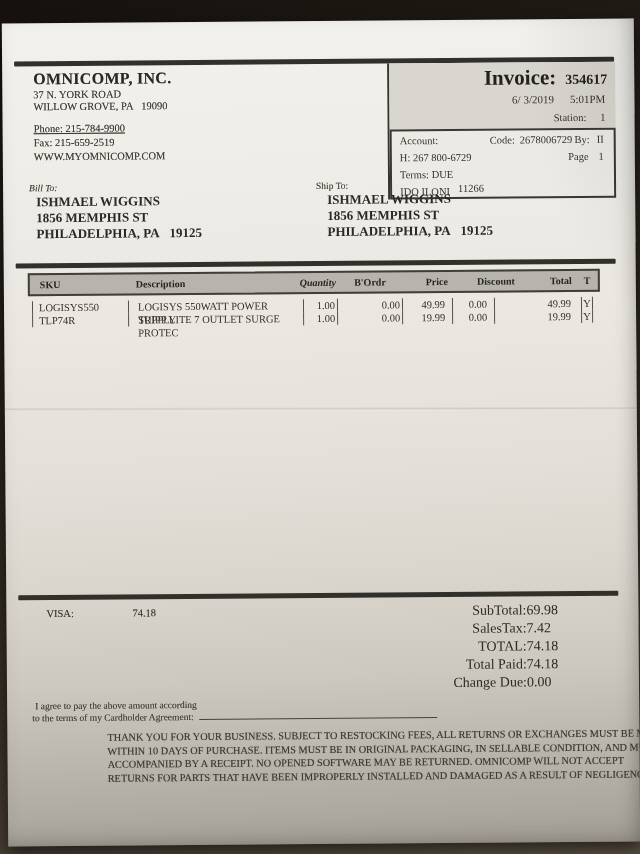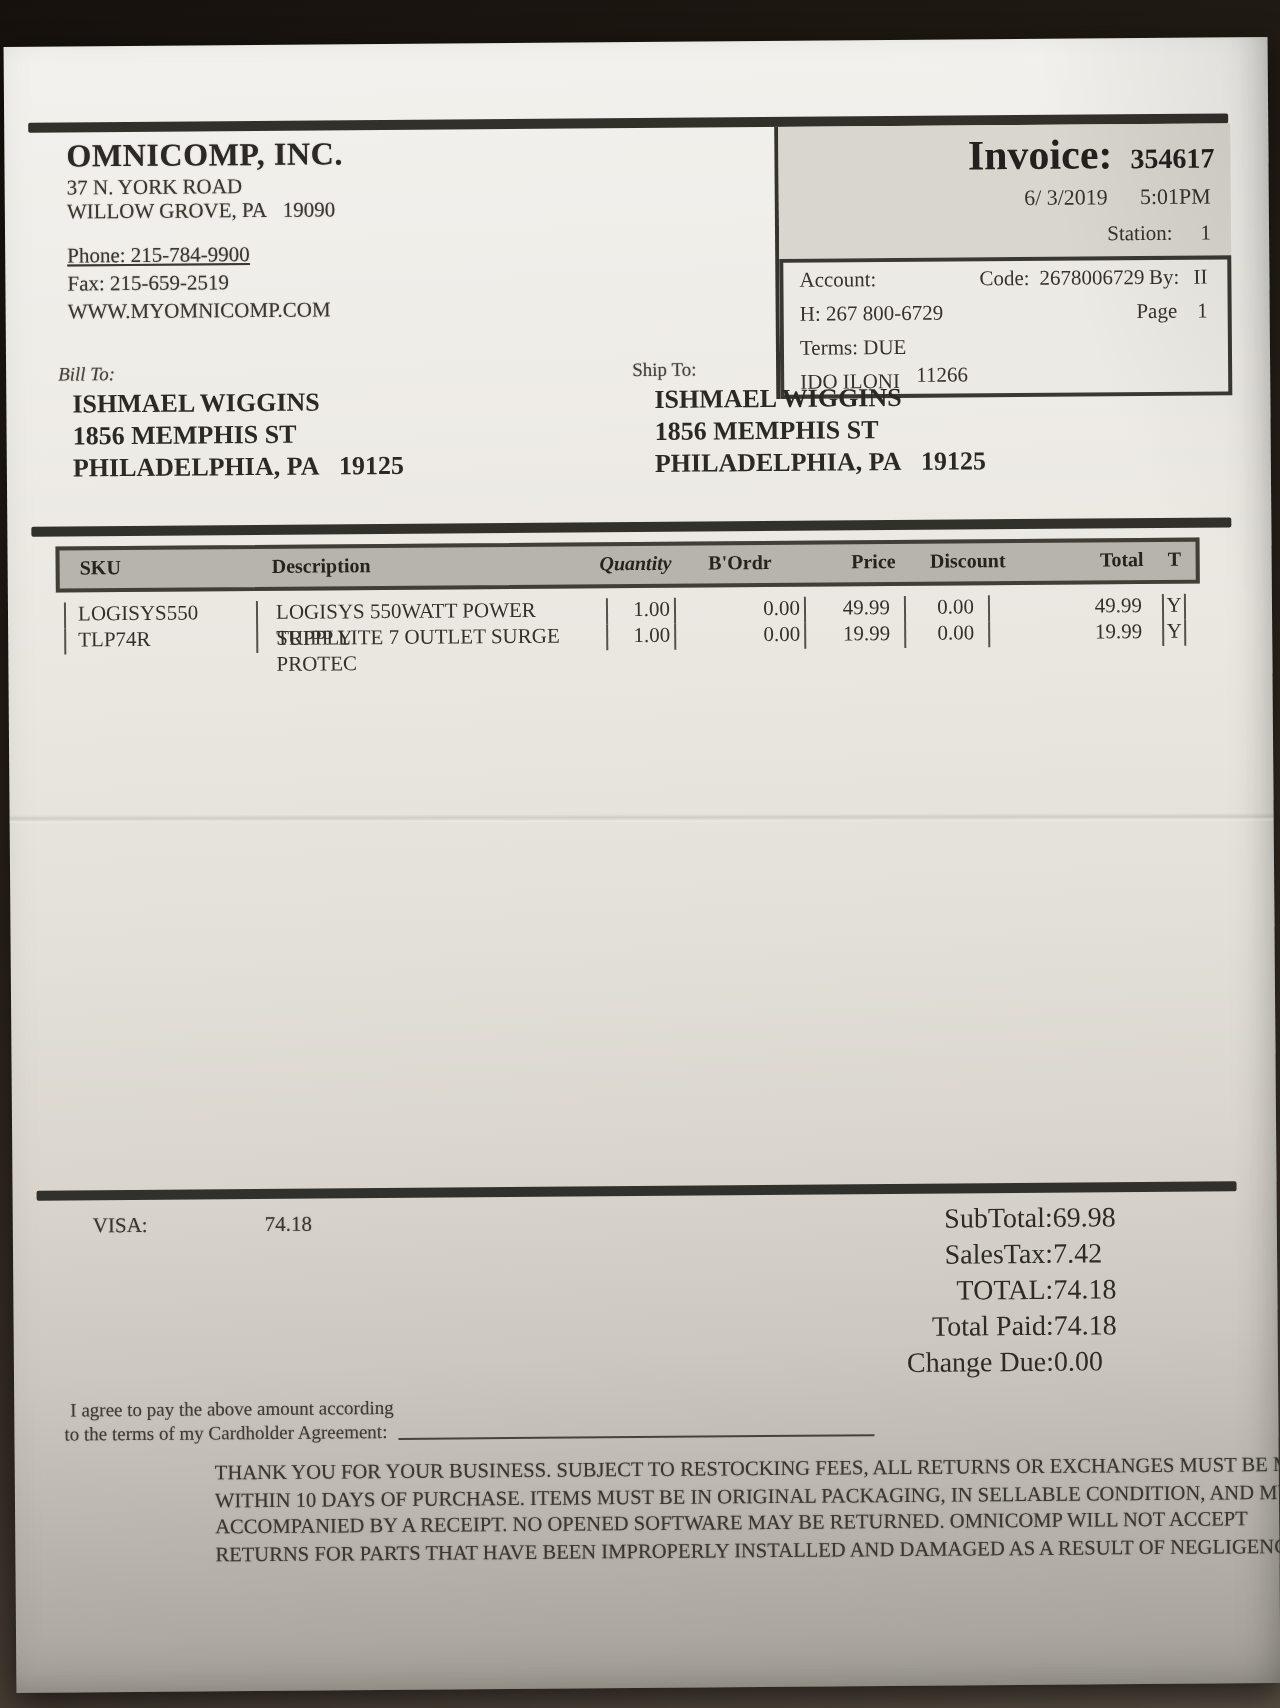--- a/index.html
+++ b/index.html
@@ -123,21 +123,21 @@
 1856 MEMPHIS ST
 PHILADELPHIA, PA&nbsp;&nbsp;&nbsp;19125</div>
 
     <div class="bar" style="top:240px;"></div>
     <div class="thead">
       <span class="hc" style="left:10px;">SKU</span>
       <span class="hc" style="left:106px;">Description</span>
       <span class="hc ra" style="left:234px;width:72px;font-style:italic;">Quantity</span>
       <span class="hc ra" style="left:284px;width:72px;">B'Ordr</span>
       <span class="hc ra" style="left:346px;width:72px;">Price</span>
-      <span class="hc ra" style="left:401px;width:72px;">Discount</span>
+      <span class="hc ra" style="left:413px;width:72px;">Discount</span>
       <span class="hc ra" style="left:470px;width:72px;">Total</span>
       <span class="hc" style="left:554px;">T</span>
     </div>
 
     <div class="trow" style="top:278px;">
       <span class="c pl pr" style="left:4px;width:97px;padding-left:6px;">LOGISYS550</span>
       <span class="c pr" style="left:101px;width:175px;padding-left:9px;">LOGISYS 550WATT POWER SUPPLY</span>
       <span class="c pr ra" style="left:276px;width:34px;padding-right:2px;">1.00</span>
       <span class="c pr ra" style="left:310px;width:65px;padding-right:2px;">0.00</span>
       <span class="c pr ra" style="left:375px;width:50px;padding-right:7px;">49.99</span>

